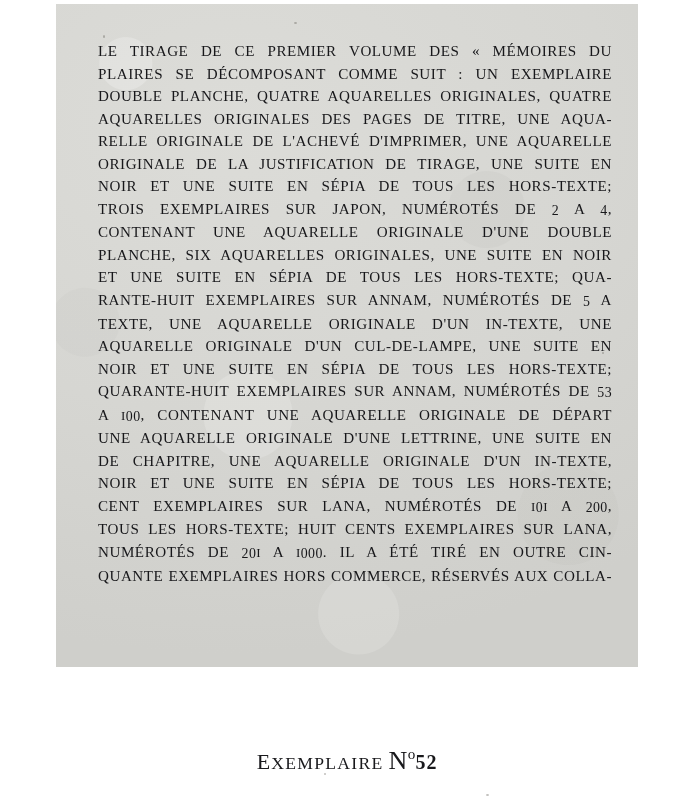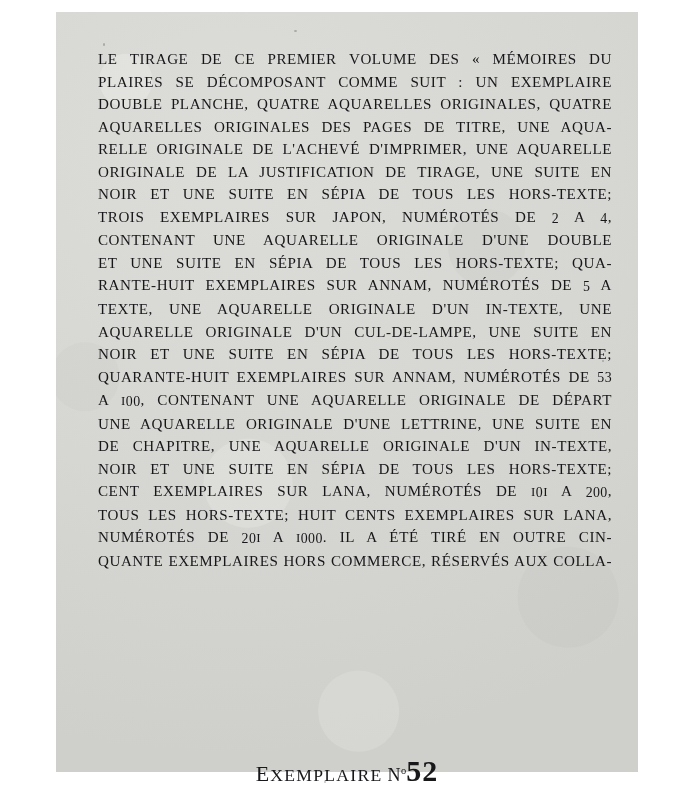--- a/index.html
+++ b/index.html
@@ -12,23 +12,23 @@
     width: 700px;
     height: 800px;
     overflow: hidden;
     font-family: "Liberation Serif", "DejaVu Serif", serif;
   }
 
   
   #page-sheet {
     position: absolute;
     left: 56px;
-    top: 12px;
+    top: 4px;
     width: 582px;
-    height: 760px;
+    height: 663px;
     background:
       radial-gradient(ellipse 120% 80% at 30% 18%, #dcdcd8 0%, #d6d6d2 55%, #cfcfcb 100%);
     box-sizing: border-box;
   }
   
   #paper-grain {
     position: absolute;
     inset: 0;
     pointer-events: none;
     opacity: .55;
@@ -103,31 +103,31 @@
   }
   #colophon .exemplaire-word {
     font-size: 22px;
     letter-spacing: 1.1px;
   }
   
   #colophon .exemplaire-word .cap { font-size: 1em; }
   #colophon .exemplaire-word .sc  { font-size: .80em; letter-spacing: 1.3px; }
 
   #colophon .numero {
-    font-size: 18px;
+    font-size: 26px;
     margin-left: 5px;
     letter-spacing: 0;
   }
   #colophon .numero .deg {
     font-size: .58em;
     vertical-align: super;
     margin-left: .5px;
   }
   #colophon .copy-number {
-    font-size: 30px;
+    font-size: 20px;
     font-weight: 700;
     letter-spacing: 1px;
   }
 </style>
 </head>
 <body>
 
 <div id="page-sheet">
 
   <div id="paper-grain"></div>
@@ -140,20 +140,21 @@
   <div id="justification-text">
       <div class="ln" style="white-space: normal;">LE TIRAGE DE CE PREMIER VOLUME DES « MÉMOIRES DU</div>
       <div class="ln" style="white-space: normal;">PLAIRES SE DÉCOMPOSANT COMME SUIT : UN EXEMPLAIRE</div>
       <div class="ln" style="white-space: normal;">DOUBLE PLANCHE, QUATRE AQUARELLES ORIGINALES, QUATRE</div>
       <div class="ln" style="white-space: normal;">AQUARELLES ORIGINALES DES PAGES DE TITRE, UNE AQUA-</div>
       <div class="ln" style="white-space: normal;">RELLE ORIGINALE DE L'ACHEVÉ D'IMPRIMER, UNE AQUARELLE</div>
       <div class="ln" style="white-space: normal;">ORIGINALE DE LA JUSTIFICATION DE TIRAGE, UNE SUITE EN</div>
       <div class="ln" style="white-space: normal;">NOIR ET UNE SUITE EN SÉPIA DE TOUS LES HORS-TEXTE;</div>
       <div class="ln" style="white-space: normal;">TROIS EXEMPLAIRES SUR JAPON, NUMÉROTÉS DE <span class="osf">2</span> A <span class="osf">4</span>,</div>
       <div class="ln" style="white-space: normal;">CONTENANT UNE AQUARELLE ORIGINALE D'UNE DOUBLE</div>
+      <div class="ln" style="white-space: normal;">PLANCHE, SIX AQUARELLES ORIGINALES, UNE SUITE EN NOIR</div>
       <div class="ln" style="white-space: normal;">ET UNE SUITE EN SÉPIA DE TOUS LES HORS-TEXTE; QUA-</div>
       <div class="ln" style="white-space: normal;">RANTE-HUIT EXEMPLAIRES SUR ANNAM, NUMÉROTÉS DE <span class="osf">5</span> A</div>
       <div class="ln" style="white-space: normal;">TEXTE, UNE AQUARELLE ORIGINALE D'UN IN-TEXTE, UNE</div>
       <div class="ln" style="white-space: normal;">AQUARELLE ORIGINALE D'UN CUL-DE-LAMPE, UNE SUITE EN</div>
       <div class="ln" style="white-space: normal;">NOIR ET UNE SUITE EN SÉPIA DE TOUS LES HORS-TEXTE;</div>
       <div class="ln" style="white-space: normal;">QUARANTE-HUIT EXEMPLAIRES SUR ANNAM, NUMÉROTÉS DE <span class="osf">5</span><span class="osf">3</span></div>
       <div class="ln" style="white-space: normal;">A <span class="osf osf-one">I</span><span class="osf">0</span><span class="osf">0</span>, CONTENANT UNE AQUARELLE ORIGINALE DE DÉPART</div>
       <div class="ln" style="white-space: normal;">UNE AQUARELLE ORIGINALE D'UNE LETTRINE, UNE SUITE EN</div>
       <div class="ln" style="white-space: normal;">DE CHAPITRE, UNE AQUARELLE ORIGINALE D'UN IN-TEXTE,</div>
       <div class="ln" style="white-space: normal;">NOIR ET UNE SUITE EN SÉPIA DE TOUS LES HORS-TEXTE;</div>

